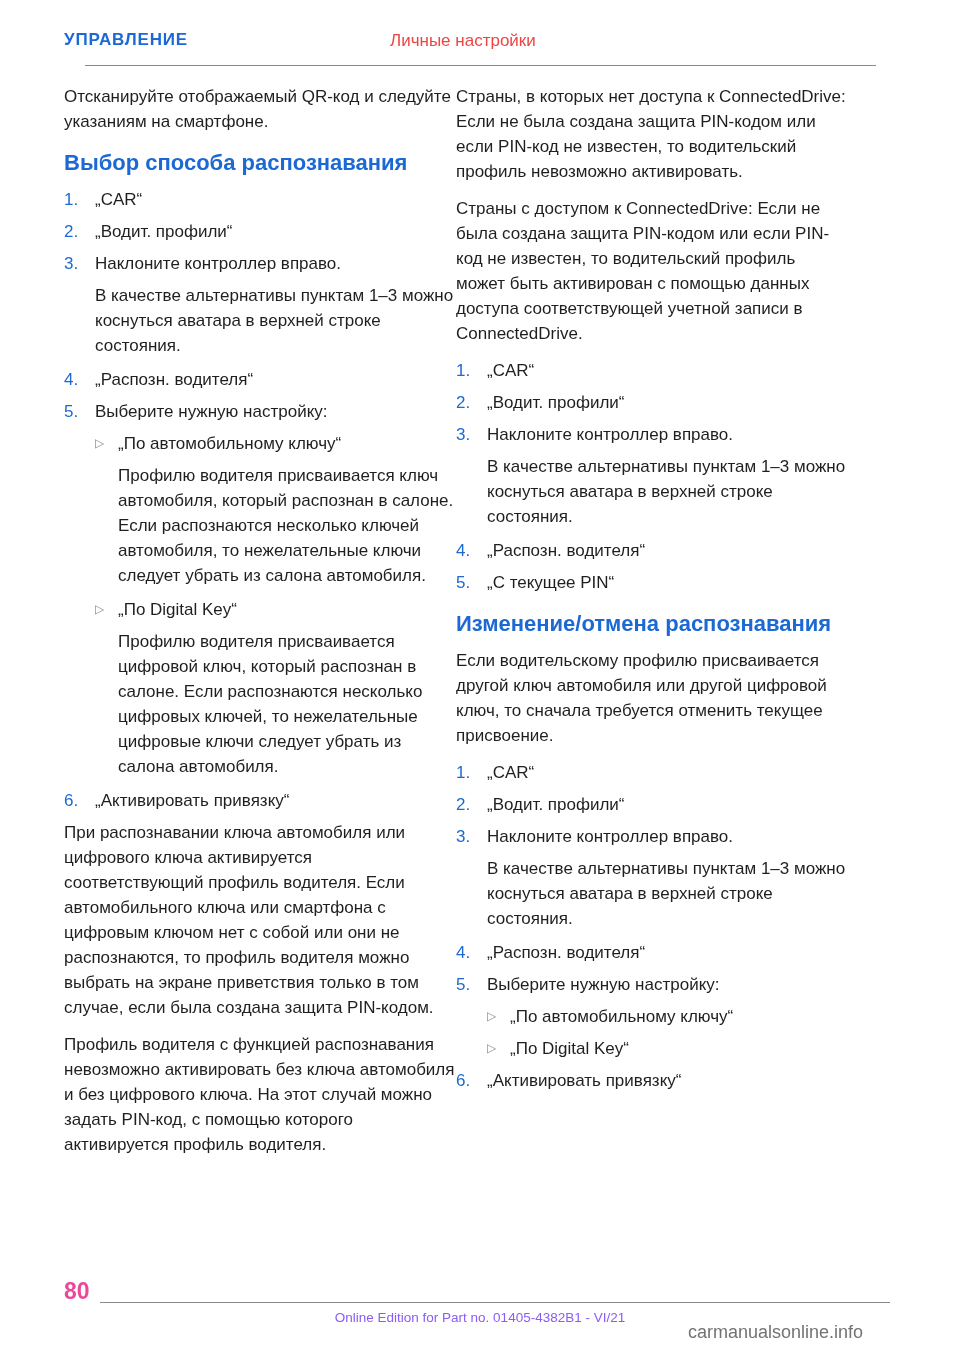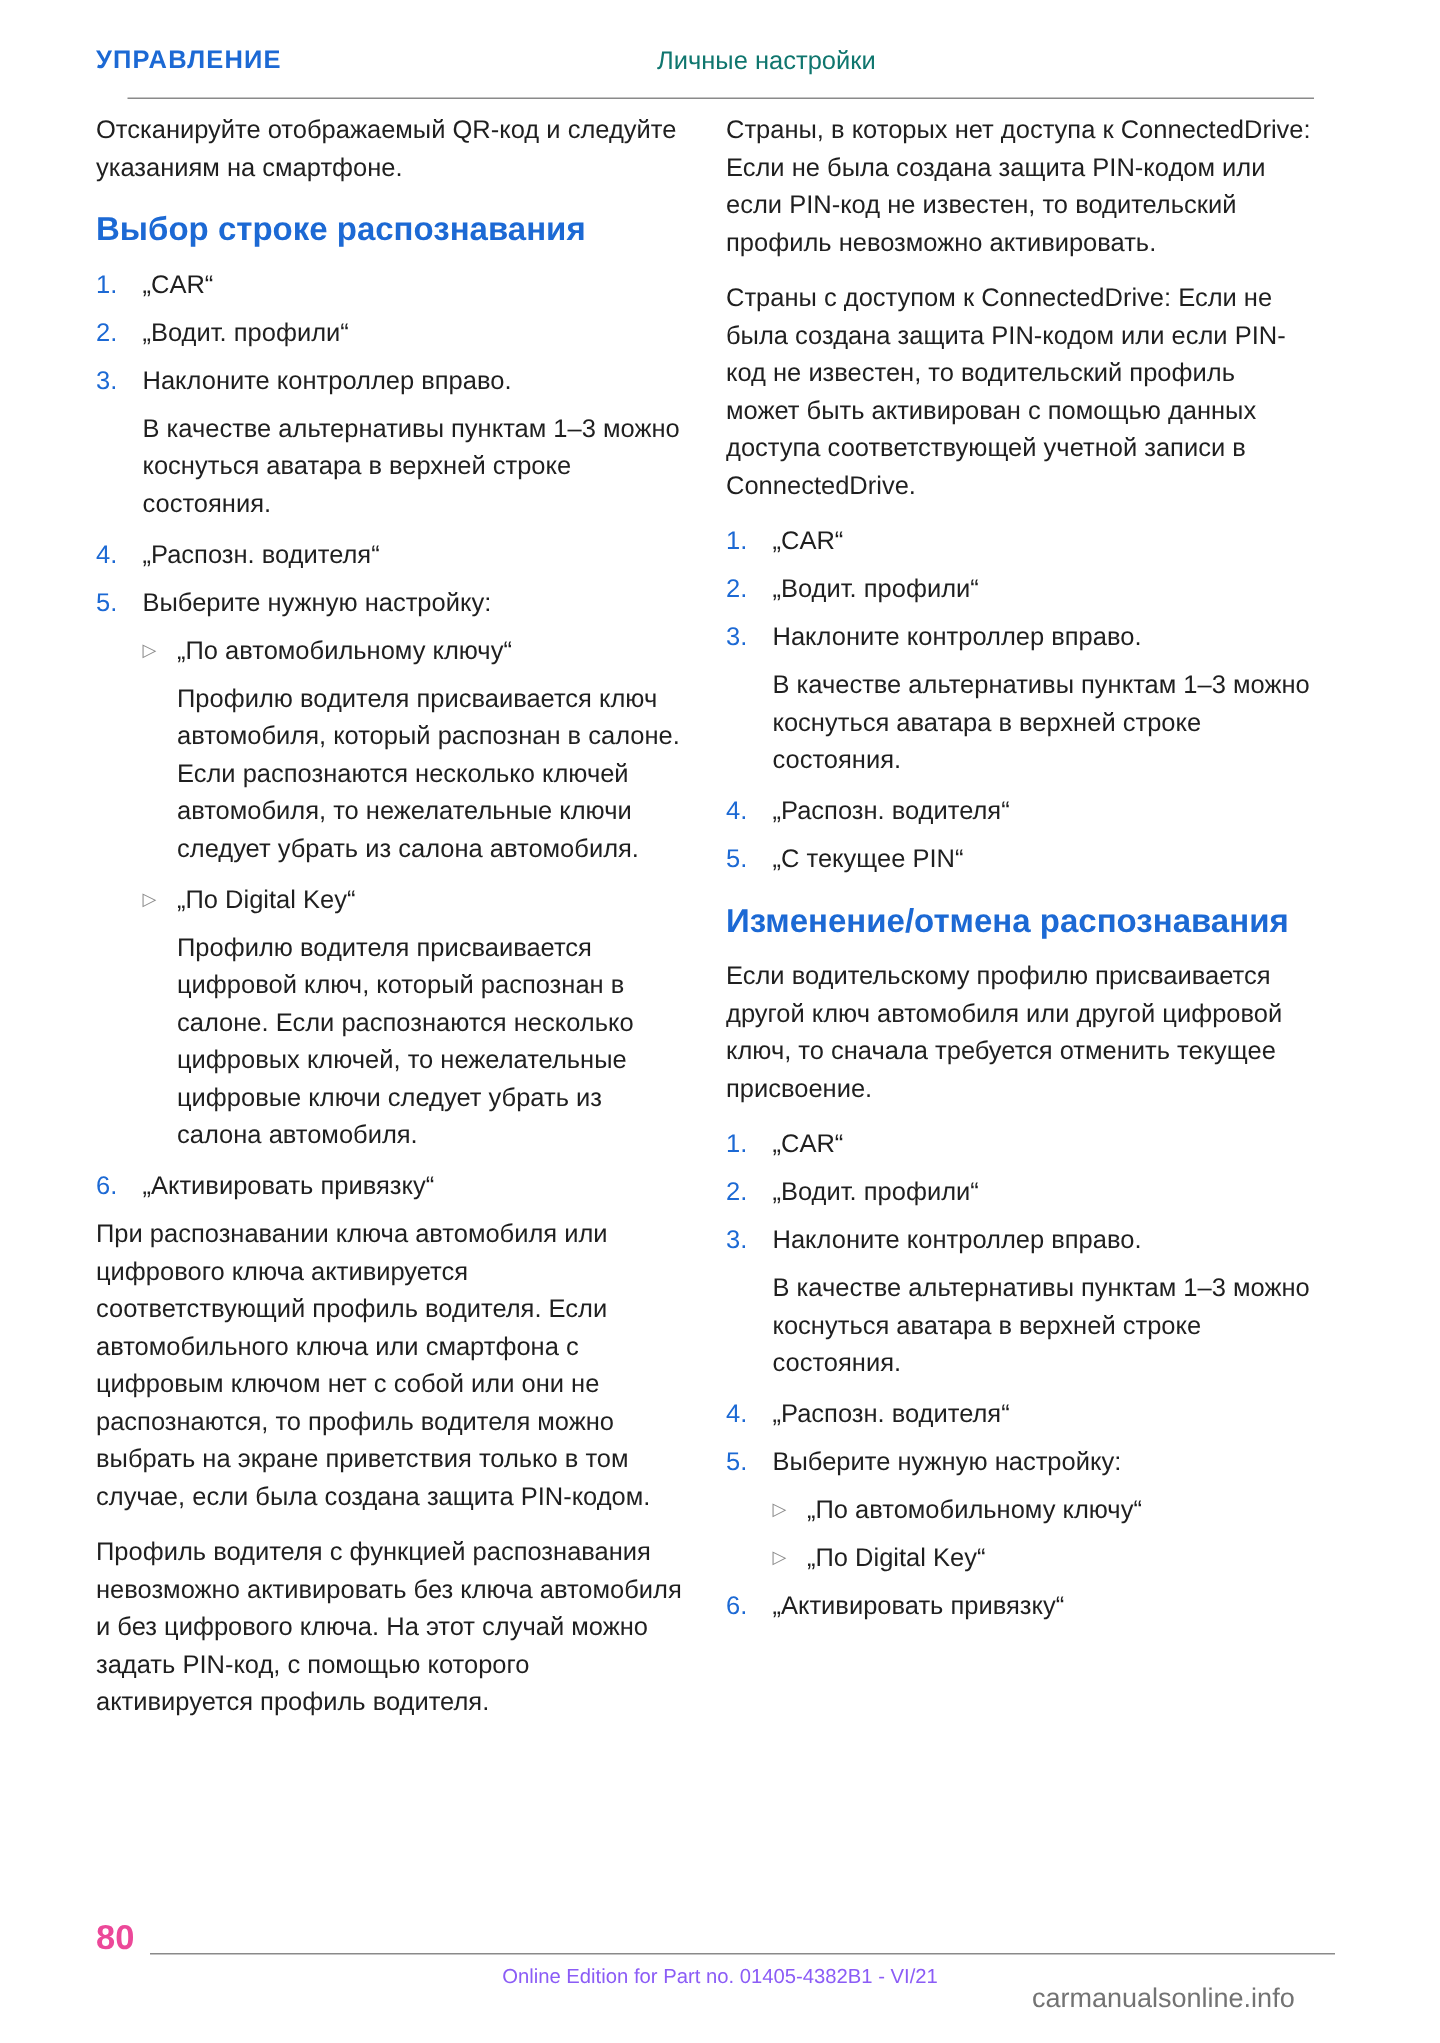--- a/index.html
+++ b/index.html
@@ -16,32 +16,32 @@
   .page { position:relative; width:960px; height:1076px; background:#fff; }
 
   
   .header-section {
     position:absolute; left:64px; top:30px;
     color:var(--accent); font-weight:bold; font-size:17px;
     letter-spacing:0.8px; text-transform:uppercase;
   }
   .header-topic {
     position:absolute; left:390px; top:31px;
-    font-size:17px; color:#0f766e;margin-left:48px;
+    font-size:17px; color:#ef4444;
   }
   .header-rule {
     position:absolute; left:85px; top:65px;
     width:791px; height:1px; background:#8a8a8a;
   }
 
   
   .content {
-    position:absolute; top:74px; left:64px;
+    position:absolute; top:84px; left:64px;
     width:812px; height:1182px; overflow:hidden;
-    display:flex; gap:28px;
+    display:flex; 
   }
   .col { width:392px; flex:none; font-size:17px; line-height:25px; }
 
   .p  { margin:0 0 12px 0; }
   .h2 {
     color:var(--accent); font-weight:bold;
     font-size:22px; line-height:28px;
     margin:15px 0 10px 0;
   }
   .col > .h2:first-child { margin-top:0; }
@@ -84,21 +84,21 @@
 
 <div class="page">
 
   <div class="header-section">УПРАВЛЕНИЕ</div>
   <div class="header-topic">Личные настройки</div>
   <div class="header-rule"></div>
 
   <div class="content">
     <div class="col" id="col-left">
         <div class="p">Отсканируйте отображаемый QR-код и следуйте указаниям на смартфоне.</div>
-        <div class="h2">Выбор строке распознавания</div>
+        <div class="h2">Выбор способа распознавания</div>
         <div class="num-item">
           <span class="num">1.</span>
           <span class="txt">„CAR“</span>
         </div>
         <div class="num-item">
           <span class="num">2.</span>
           <span class="txt">„Водит. профили“</span>
         </div>
         <div class="num-item">
           <span class="num">3.</span>

